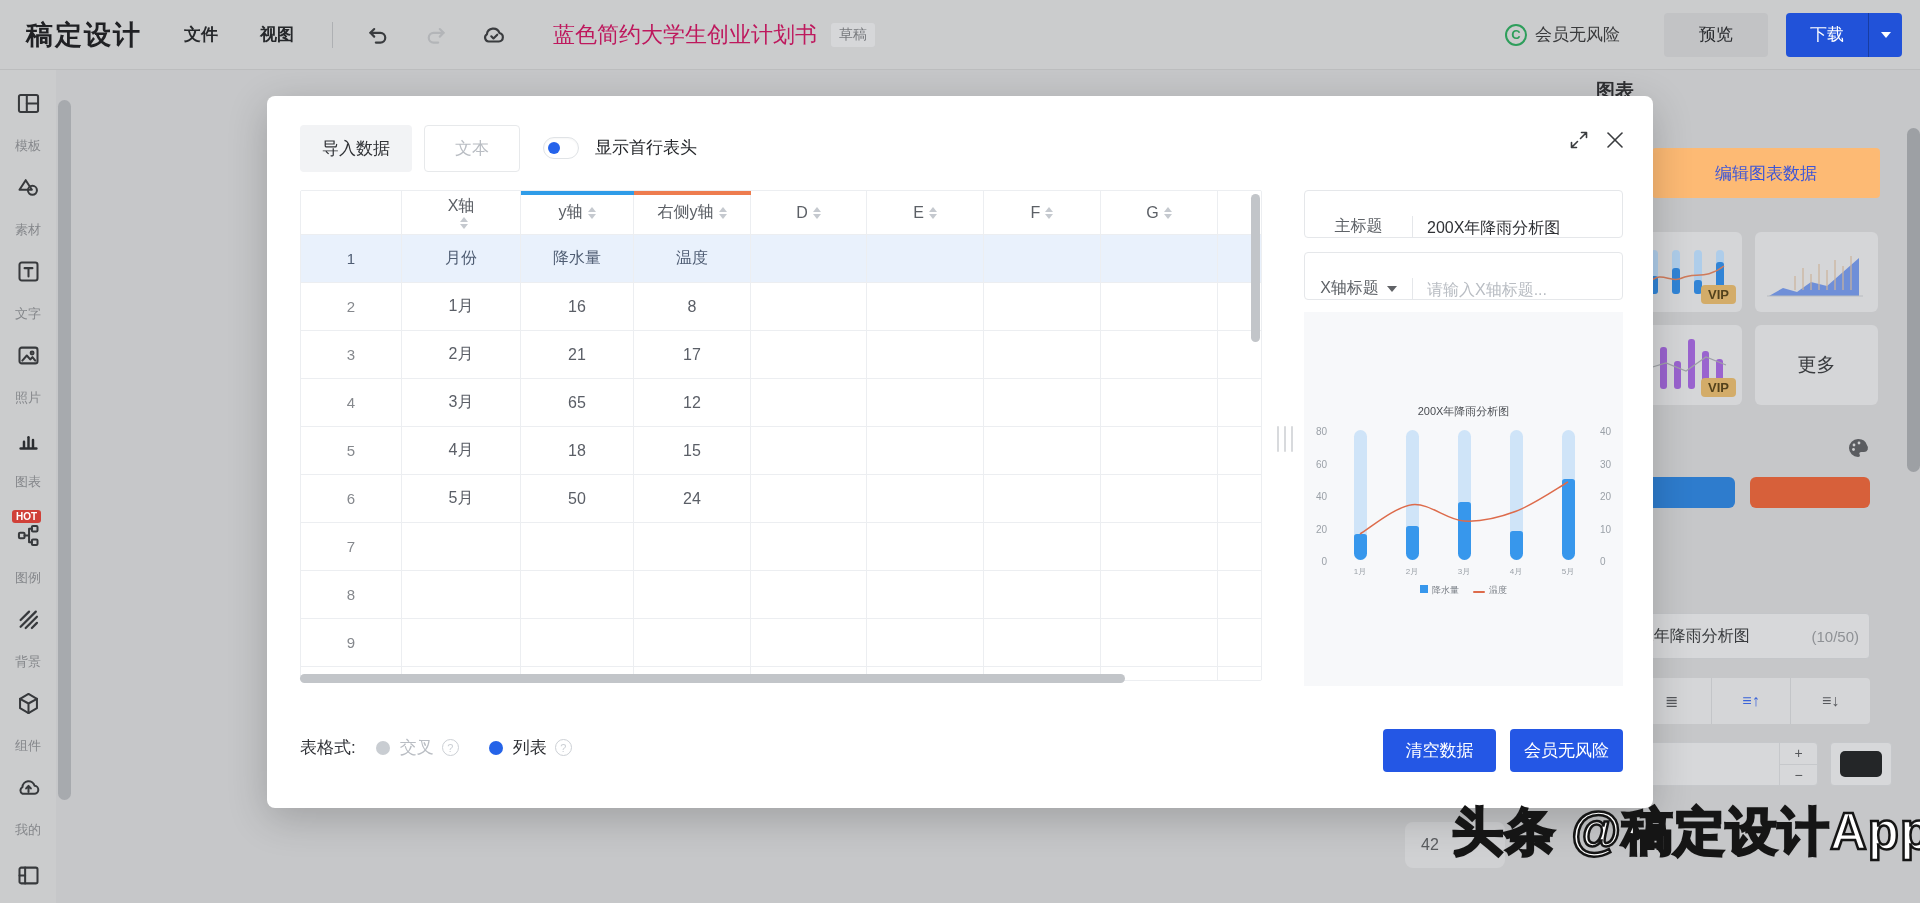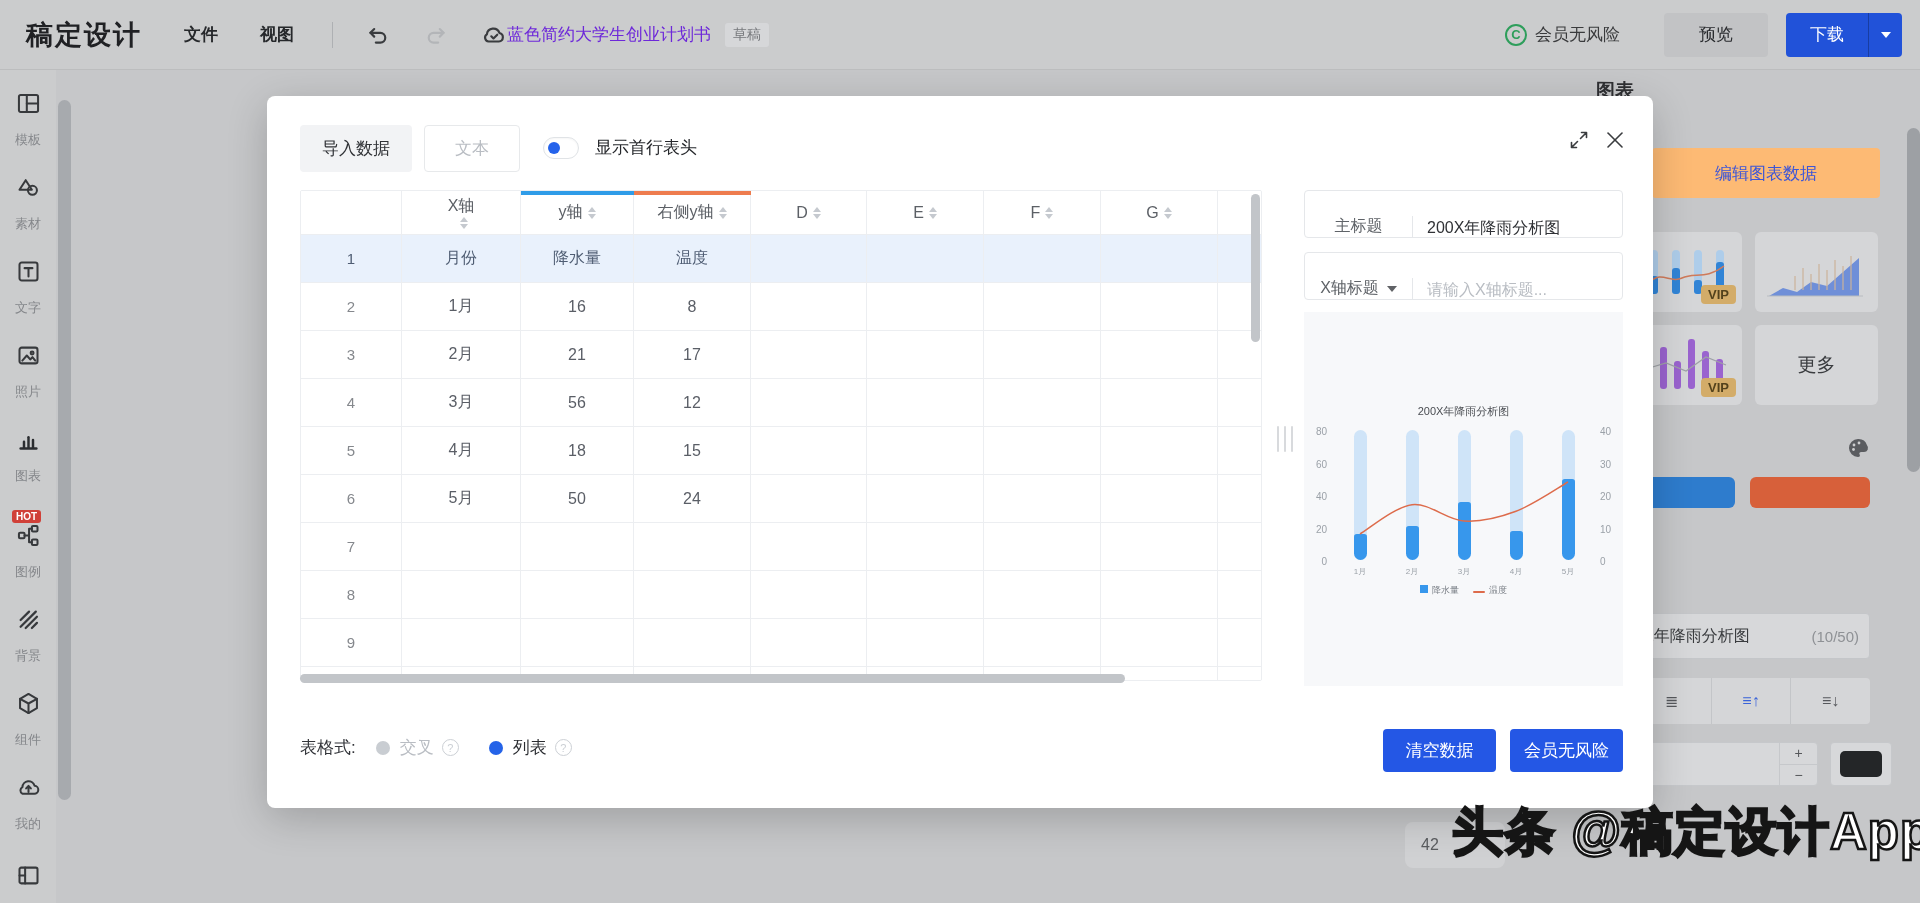--- a/index.html
+++ b/index.html
@@ -6,21 +6,21 @@
   html,body { width:1920px; height:903px; overflow:hidden;
     font-family:"Liberation Sans","DejaVu Sans",sans-serif; background:#c6c7c9; }
 
   
   .topbar { position:absolute; left:0; top:0; width:1920px; height:70px; background:#cbcccd;
     border-bottom:1px solid rgba(0,0,0,.07); display:flex; align-items:center; z-index:30; }
   .logo { font-size:27px; font-weight:700; color:#202124; margin-left:26px; letter-spacing:2px; }
   .menu { font-size:17px; font-weight:700; color:#26282b; margin-left:42px; cursor:pointer; }
   .tb-divider { width:1px; height:26px; background:#aeb0b3; margin-left:38px; }
   .tb-icon { width:26px; height:26px; margin-left:32px; display:flex; align-items:center; justify-content:center; }
-  .doc-title { font-size:17px; color:#6d28d9; }
+  .doc-title { font-size:22px; color:#be185d; margin-left:46px; }
   .doc-chip { font-size:14px; color:#76787c; background:#d6d7d9; border-radius:3px; padding:3px 8px; margin-left:14px; }
   .tb-right { margin-left:auto; display:flex; align-items:center; margin-right:18px; }
   .member { display:flex; align-items:center; font-size:17px; color:#3a3b3d; }
   .member .c-ico { width:22px; height:22px; border:2px solid #2e9e5b; border-radius:50%; color:#2e9e5b;
     font-size:13px; font-weight:700; display:flex; align-items:center; justify-content:center; margin-right:8px; }
   .btn-preview { margin-left:44px; width:104px; height:44px; background:#c2c3c5; border:none; border-radius:4px;
     font-size:17px; color:#27292c; font-family:inherit; cursor:pointer; }
   .btn-download { margin-left:18px; height:44px; background:#2152d9; border-radius:4px; display:flex;
     align-items:stretch; overflow:hidden; cursor:pointer; }
   .btn-download .dl-main { width:82px; display:flex; align-items:center; justify-content:center;
@@ -29,21 +29,21 @@
   .btn-download .dl-caret { width:33px; display:flex; align-items:center; justify-content:center; }
   .caret-dn { width:0; height:0; border-left:5px solid transparent; border-right:5px solid transparent;
     border-top:6px solid #fff; }
 
   
   .sidebar { position:absolute; left:0; top:70px; width:56px; height:833px; background:#cbcccd; z-index:4;
     display:flex; flex-direction:column; align-items:center; padding-top:20px; }
   .sb-item { width:56px; height:84px; display:flex; flex-direction:column; align-items:center;
     justify-content:flex-start; cursor:pointer; position:relative; }
   .sb-item svg { width:27px; height:27px; }
-  .sb-label { font-size:13px; color:#85878b; margin-top:10px; }
+  .sb-label { font-size:13px; color:#85878b; margin-top:16px; }
   .hot { position:absolute; top:-12px; left:12px; background:#d04038; color:#fff; font-size:10px; font-weight:700;
     border-radius:3px; padding:1px 4px; }
   .sb-item.has-badge { margin-top:12px; }
   .canvas-vscroll { position:absolute; left:58px; top:100px; width:13px; height:700px; background:#a7aaae;
     border-radius:7px; z-index:4; }
   .page-vscroll { position:absolute; left:1907px; top:128px; width:13px; height:344px; background:#9da0a4;
     border-radius:7px; z-index:6; }
 
   
   .rpanel { position:absolute; left:1580px; top:70px; width:340px; height:833px; z-index:3; }
@@ -491,21 +491,21 @@
         <div class="t-cell " style="width: 117px;">17</div>
         <div class="t-cell " style="width: 116px;"></div>
         <div class="t-cell " style="width: 117px;"></div>
         <div class="t-cell " style="width: 117px;"></div>
         <div class="t-cell " style="width: 117px;"></div>
         <div class="t-cell " style="width: 46px;"></div>
       </div>
       <div class="t-row">
         <div class="t-cell t-num" style="width: 101px;">4</div>
         <div class="t-cell " style="width: 119px;">3月</div>
-        <div class="t-cell " style="width: 113px;">56</div>
+        <div class="t-cell " style="width: 113px;">65</div>
         <div class="t-cell " style="width: 117px;">12</div>
         <div class="t-cell " style="width: 116px;"></div>
         <div class="t-cell " style="width: 117px;"></div>
         <div class="t-cell " style="width: 117px;"></div>
         <div class="t-cell " style="width: 117px;"></div>
         <div class="t-cell " style="width: 46px;"></div>
       </div>
       <div class="t-row">
         <div class="t-cell t-num" style="width: 101px;">5</div>
         <div class="t-cell " style="width: 119px;">4月</div>

